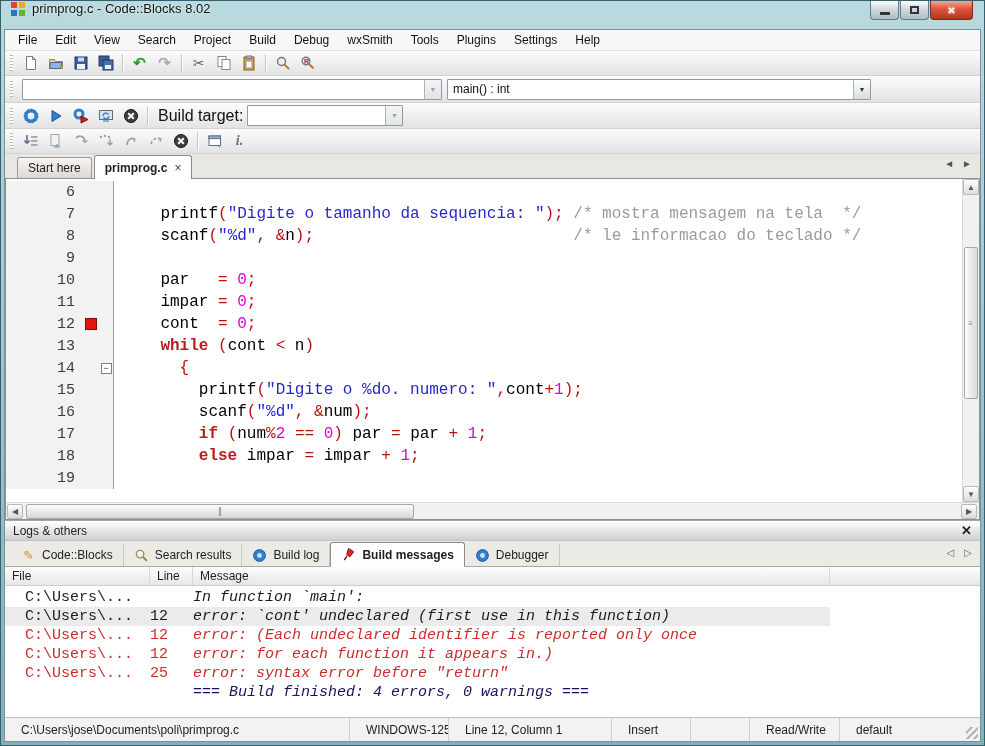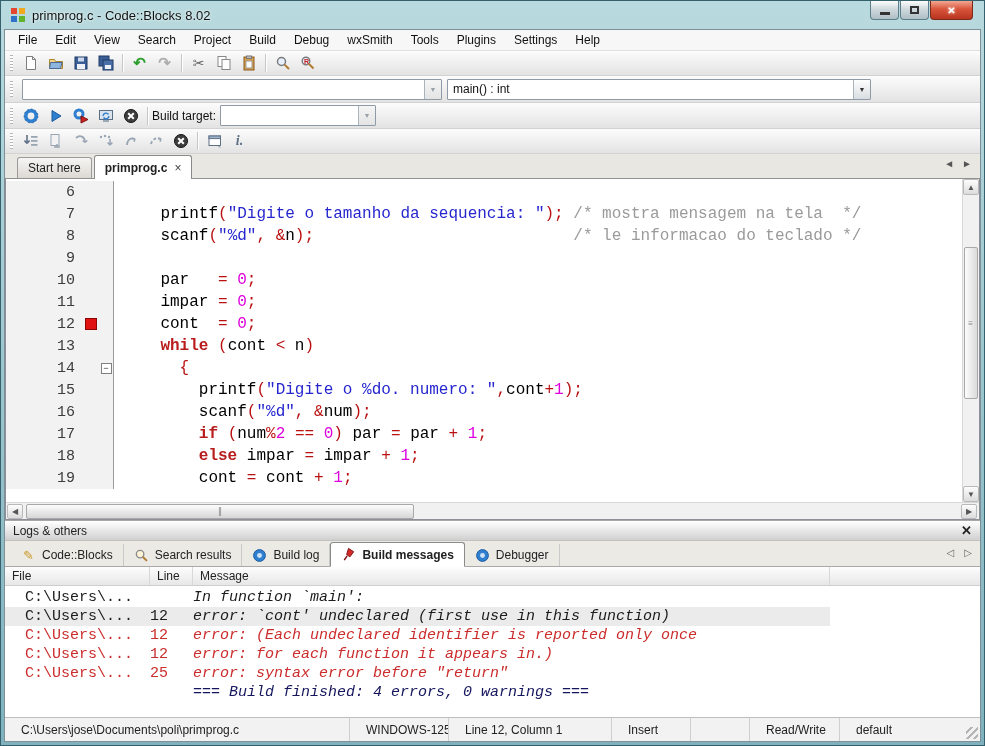--- a/index.html
+++ b/index.html
@@ -1,20 +1,20 @@
 <!DOCTYPE html>
 <html><head>
 <meta charset="utf-8">
 <style>
   html,body{margin:0;padding:0;background:#dfe5e8;font-family:"Liberation Sans",sans-serif;}
   *{box-sizing:border-box;}
   .window{width:985px;height:746px;border:1px solid #35606e;background:linear-gradient(#b9dade,#7fb2bd);
     display:flex;flex-direction:column;padding:0 3px 3px 3px;position:relative;}
   
-  .titlebar{height:28px;display:flex;align-items:center;padding:0 2px 0 6px;color:#111;
+  .titlebar{height:28px;display:flex;align-items:flex-start;padding:0 2px 0 6px;color:#111;
     text-shadow:0 0 3px #fff;font-size:13px;}
   .tb-logo{width:16px;height:16px;margin-right:6px;flex:0 0 auto;}
   .win-title{flex:1;white-space:nowrap;}
   .win-btns{display:flex;align-self:flex-start;margin-right:6px;}
   .wbtn{width:29px;height:19px;border:1px solid #5b7c88;border-top:none;display:flex;align-items:center;justify-content:center;
     background:linear-gradient(#fdfdfd,#cfd9dd 45%,#aebfc6);border-radius:0 0 4px 4px;margin-left:1px;color:#222;font-size:10px;}
   .wbtn.close{width:43px;background:linear-gradient(#f3a793,#d9543a 45%,#b8341f);color:#fff;border-color:#7c2a1a;font-weight:bold;}
   .wbtn .maxbox{width:9px;height:8px;border:2px solid #333;}
   .wbtn .minbar{width:10px;height:3px;background:#333;margin-top:7px;}
   
@@ -31,21 +31,21 @@
   .tb-ico svg{width:16px;height:16px;display:block;}
   .tb-sep{width:1px;height:18px;background:#c6c6c6;margin:0 4px;box-shadow:1px 0 0 #fff;}
   .combo{height:21px;border:1px solid #8e9aa5;background:#fff;display:flex;align-items:center;font-size:12px;
     padding-left:5px;color:#111;border-radius:1px;}
   .combo .cb-arrow{margin-left:auto;width:17px;align-self:stretch;border-left:1px solid #aab4bd;
     background:linear-gradient(#fefefe,#d8dde1);display:flex;align-items:center;justify-content:center;font-size:7px;color:#333;}
   .combo .cb-arrow.dim{color:#9aa2a8;background:linear-gradient(#f5f5f5,#e4e4e4);}
   .combo.scope{width:420px;margin-left:4px;}
   .combo.func{width:424px;margin-left:5px;}
   .combo.target{width:156px;margin-left:4px;}
-  .bt-label{font-size:12px;color:#111;margin-left:0;}
+  .bt-label{font-size:16px;color:#111;margin-left:6px;}
   
   .tabbar{height:25px;background:#e9e7e2;border-bottom:1px solid #919191;display:flex;align-items:flex-end;padding-left:12px;position:relative;}
   .tab{height:21px;display:flex;align-items:center;padding:0 10px;font-size:12px;color:#222;margin-right:2px;
     border:1px solid #9a9a9a;border-bottom:none;background:linear-gradient(#f6f5f3,#dcd9d3);border-radius:3px 3px 0 0;}
   .tab.active{height:24px;background:#fff;font-weight:bold;margin-bottom:-1px;border-color:#8a8a8a;}
   .tab .tclose{margin-left:7px;color:#444;font-size:12px;font-weight:normal;}
   .tab-arrows{position:absolute;right:8px;top:4px;display:flex;gap:8px;color:#555;font-size:10px;}
   
   .editor{flex:1;display:flex;flex-direction:column;background:#fff;border:1px solid #8d9099;border-top:none;overflow:hidden;}
   .ed-body{flex:1;display:flex;overflow:hidden;}
@@ -477,21 +477,20 @@
             <div class="ed-line">
               <span class="gut-num">18</span>
               <span class="bp-m"></span>
               <span class="fold-m"></span>
               <span class="code"><span class="tok-pl">        </span><span class="tok-kw">else</span><span class="tok-pl"> impar </span><span class="tok-op">=</span><span class="tok-pl"> impar </span><span class="tok-op">+</span><span class="tok-pl"> </span><span class="tok-num">1</span><span class="tok-op">;</span></span>
             </div>
             <div class="ed-line">
               <span class="gut-num">19</span>
               <span class="bp-m"></span>
               <span class="fold-m"></span>
-              <span class="code"><span class="tok-pl">        cont </span><span class="tok-op">=</span><span class="tok-pl"> cont </span><span class="tok-op">+</span><span class="tok-pl"> </span><span class="tok-num">1</span><span class="tok-op">;</span></span>
             </div>
           </div>
         <div class="vscroll">
           <span class="vs-up">▲</span>
           <span class="vs-thumb">≡</span>
           <span class="vs-dn">▼</span>
         </div>
       </div>
       <div class="hscroll">
         <span class="hs-l">◀</span>

